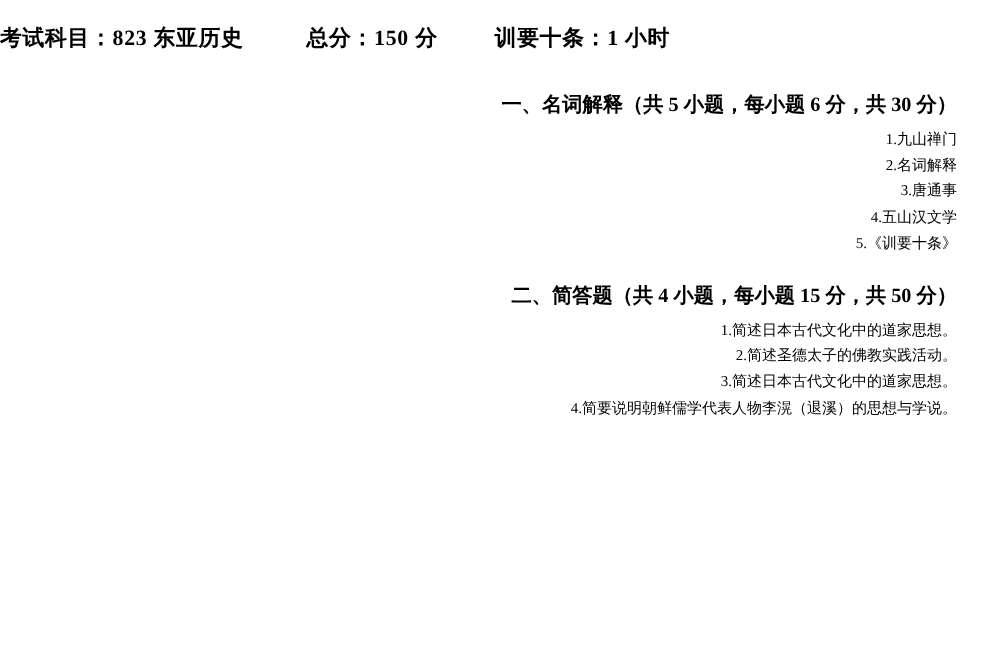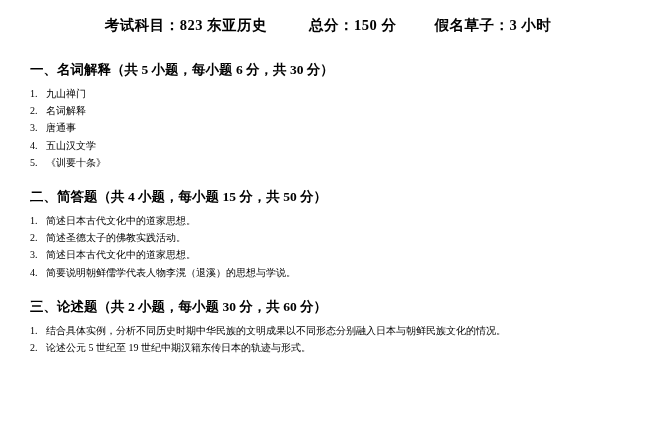--- a/index.html
+++ b/index.html
@@ -16,21 +16,20 @@
   }
   .page {
     position: relative;
     width: 656px;
     height: 445px;
     box-sizing: border-box;
     padding: 0;
   }
   .header-line {
     display: flex;
-    justify-content: center;
     align-items: baseline;
     gap: 0;
     padding-top: 16px;
     font-weight: bold;
     font-size: 14.5px;
     letter-spacing: 0.5px;
   }
   .header-line .seg {
     white-space: nowrap;
   }
@@ -38,20 +37,21 @@
   .gap-b { display: inline-block; width: 38px; }
 
   .body-wrap {
     margin-top: 26px;
     padding-left: 30px;
     padding-right: 18px;
   }
 
   .section {
     margin-bottom: 2px;
+    text-align: right;
   }
   .section-title {
     font-weight: bold;
     font-size: 13.5px;
     margin-bottom: 7px;
     white-space: nowrap;
   }
   .section-title .meta {
     font-weight: bold;
   }
@@ -80,22 +80,22 @@
 
 <div class="page">
 
   <div class="header-line">
     <span class="seg">考试科目：</span>
       <span class="seg">823 东亚历史</span>
     <span class="gap-a"></span>
     <span class="seg">总分：</span>
       <span class="seg">150 分</span>
     <span class="gap-b"></span>
-    <span class="seg">假名草子：</span>
-      <span class="seg">3 小时</span>
+    <span class="seg">训要十条：</span>
+      <span class="seg">1 小时</span>
   </div>
 
   <div class="body-wrap">
 
     <div class="section">
       <div class="section-title"><span>一、名词解释</span><span class="meta">（共 5 小题，每小题 6 分，共 30 分）</span></div>
       <ul class="items">
         <li class="item"><span class="num">1.</span><span>九山禅门</span></li>
         <li class="item"><span class="num">2.</span><span>名词解释</span></li>
         <li class="item"><span class="num">3.</span><span>唐通事</span></li>
@@ -111,22 +111,15 @@
       <ul class="items">
         <li class="item"><span class="num">1.</span><span>简述日本古代文化中的道家思想。</span></li>
         <li class="item"><span class="num">2.</span><span>简述圣德太子的佛教实践活动。</span></li>
         <li class="item"><span class="num">3.</span><span>简述日本古代文化中的道家思想。</span></li>
         <li class="item"><span class="num">4.</span><span>简要说明朝鲜儒学代表人物李滉（退溪）的思想与学说。</span></li>
       </ul>
     </div>
 
     <div class="spacer-md"></div>
 
-    <div class="section">
-      <div class="section-title"><span>三、论述题</span><span class="meta">（共 2 小题，每小题 30 分，共 60 分）</span></div>
-      <ul class="items">
-        <li class="item"><span class="num">1.</span><span>结合具体实例，分析不同历史时期中华民族的文明成果以不同形态分别融入日本与朝鲜民族文化的情况。</span></li>
-        <li class="item"><span class="num">2.</span><span>论述公元 5 世纪至 19 世纪中期汉籍东传日本的轨迹与形式。</span></li>
-      </ul>
-    </div>
 
   </div>
 </div>
 
 </body></html>

